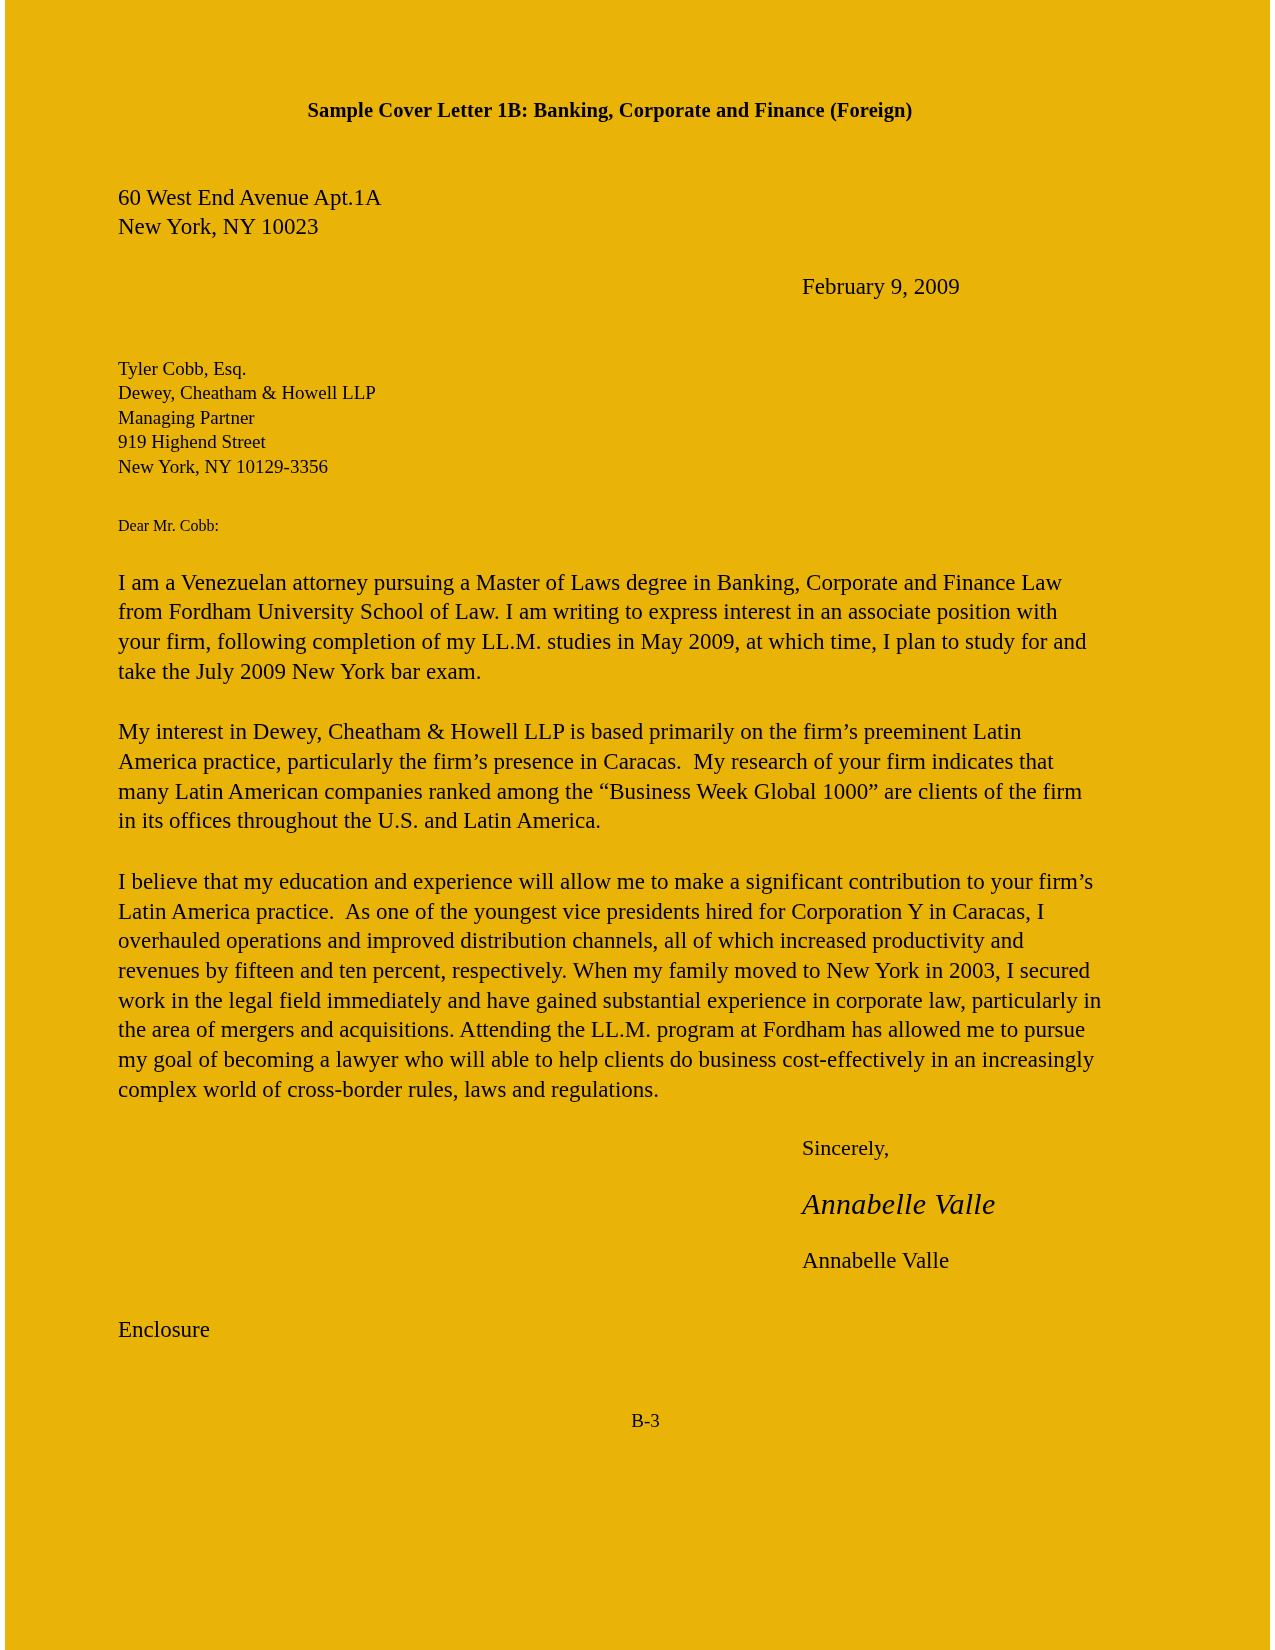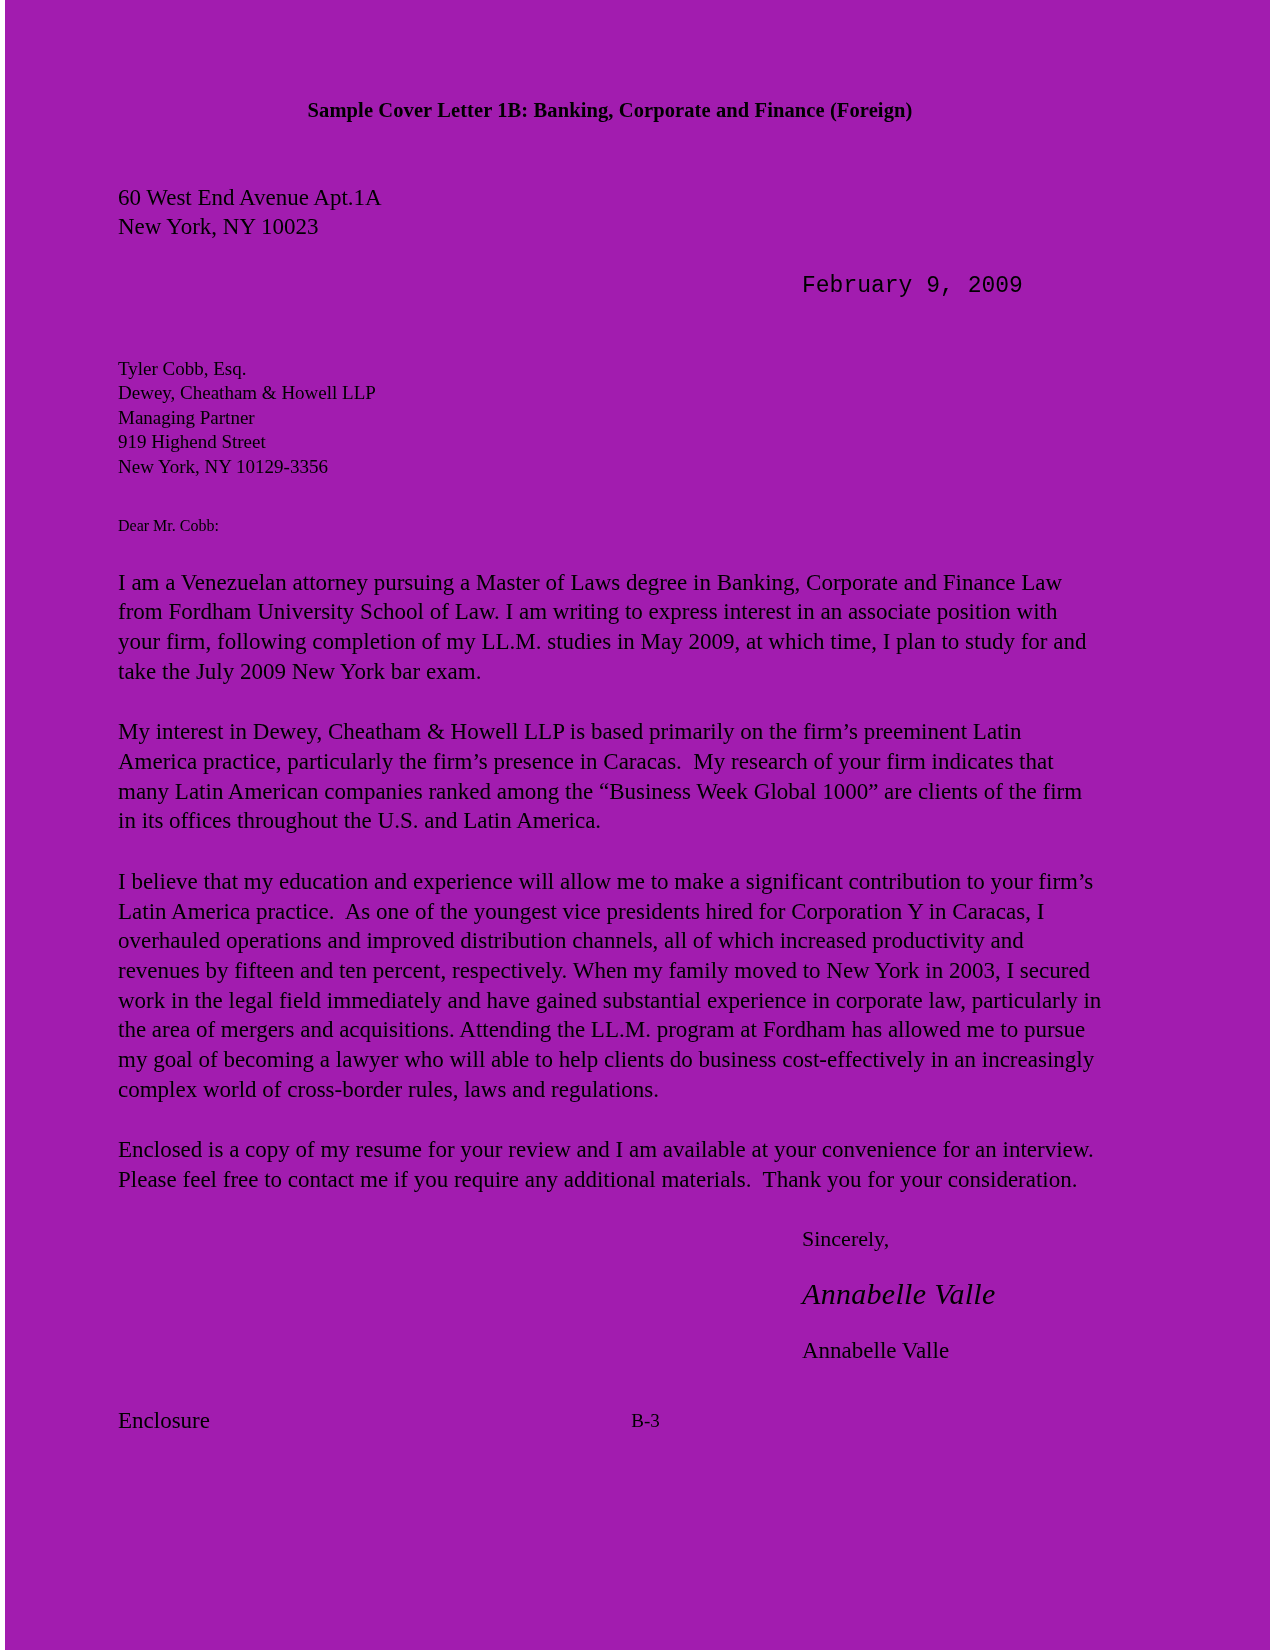--- a/index.html
+++ b/index.html
@@ -10,21 +10,21 @@
   }
   body {
     font-family: "Liberation Serif", "DejaVu Serif", serif;
     color: #000000;
   }
   .page {
     position: relative;
     width: 1265px;
     height: 1650px;
     margin: 0 auto;
-    background: #a21caf;
+    background: #eab308;
     box-sizing: border-box;
     overflow: hidden;
   }
   .content {
     position: absolute;
     left: 113px;
     top: 0;
     width: 984px;
   }
   .doc-title {
@@ -39,21 +39,20 @@
   .sender-block {
     margin-top: 60px;
     font-size: 23px;
     line-height: 1.29;
   }
   .date-block {
     margin-top: 30px;
     margin-left: 684px;
     font-size: 23px;
     line-height: 1.29;
-    font-family: Liberation Mono, monospace;
   }
   .recipient-block {
     margin-top: 55px;
     font-size: 19px;
     line-height: 1.29;
   }
   .salutation {
     margin-top: 37px;
     font-size: 16px;
     line-height: 1.29;
@@ -127,21 +126,20 @@
     </div>
 
     <p class="salutation">Dear Mr. Cobb:</p>
 
     <p class="body-paragraph">I am a Venezuelan attorney pursuing a Master of Laws degree in Banking, Corporate and Finance Law from Fordham University School of Law. I am writing to express interest in an associate position with your firm, following completion of my LL.M. studies in May 2009, at which time, I plan to study for and take the July 2009 New York bar exam.</p>
 
     <p class="body-paragraph">My interest in Dewey, Cheatham &amp; Howell LLP is based primarily on the firm’s preeminent Latin America practice, particularly the firm’s presence in Caracas.  My research of your firm indicates that many Latin American companies ranked among the “Business Week Global 1000” are clients of the firm in its offices throughout the U.S. and Latin America.</p>
 
     <p class="body-paragraph">I believe that my education and experience will allow me to make a significant contribution to your firm’s Latin America practice.  As one of the youngest vice presidents hired for Corporation Y in Caracas, I overhauled operations and improved distribution channels, all of which increased productivity and revenues by fifteen and ten percent, respectively. When my family moved to New York in 2003, I secured work in the legal field immediately and have gained substantial experience in corporate law, particularly in the area of mergers and acquisitions. Attending the LL.M. program at Fordham has allowed me to pursue my goal of becoming a lawyer who will able to help clients do business cost-effectively in an increasingly complex world of cross-border rules, laws and regulations.</p>
 
-    <p class="body-paragraph">Enclosed is a copy of my resume for your review and I am available at your convenience for an interview.  Please feel free to contact me if you require any additional materials.  Thank you for your consideration.</p>
 
     <div class="closing-col">
       <div class="closing-sincerely">Sincerely,</div>
       <div class="signature-script">Annabelle Valle</div>
       <div class="signature-typed">Annabelle Valle</div>
     </div>
 
     <div class="enclosure">Enclosure</div>
 
   </div>

